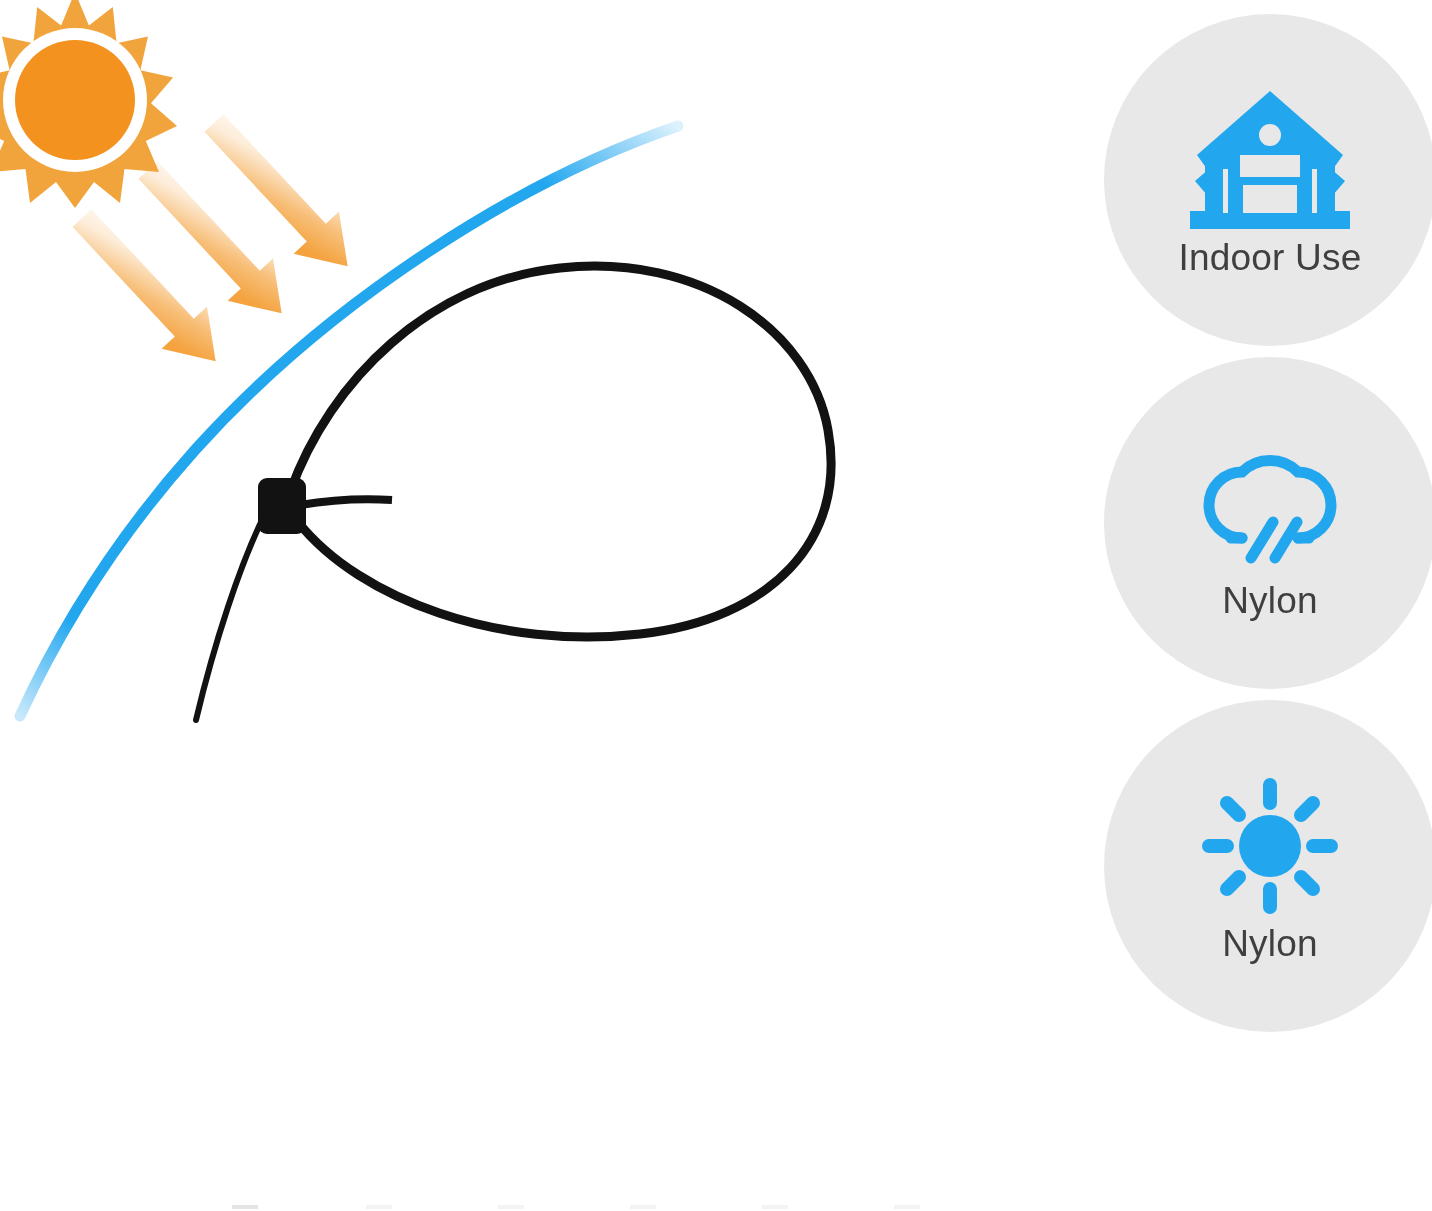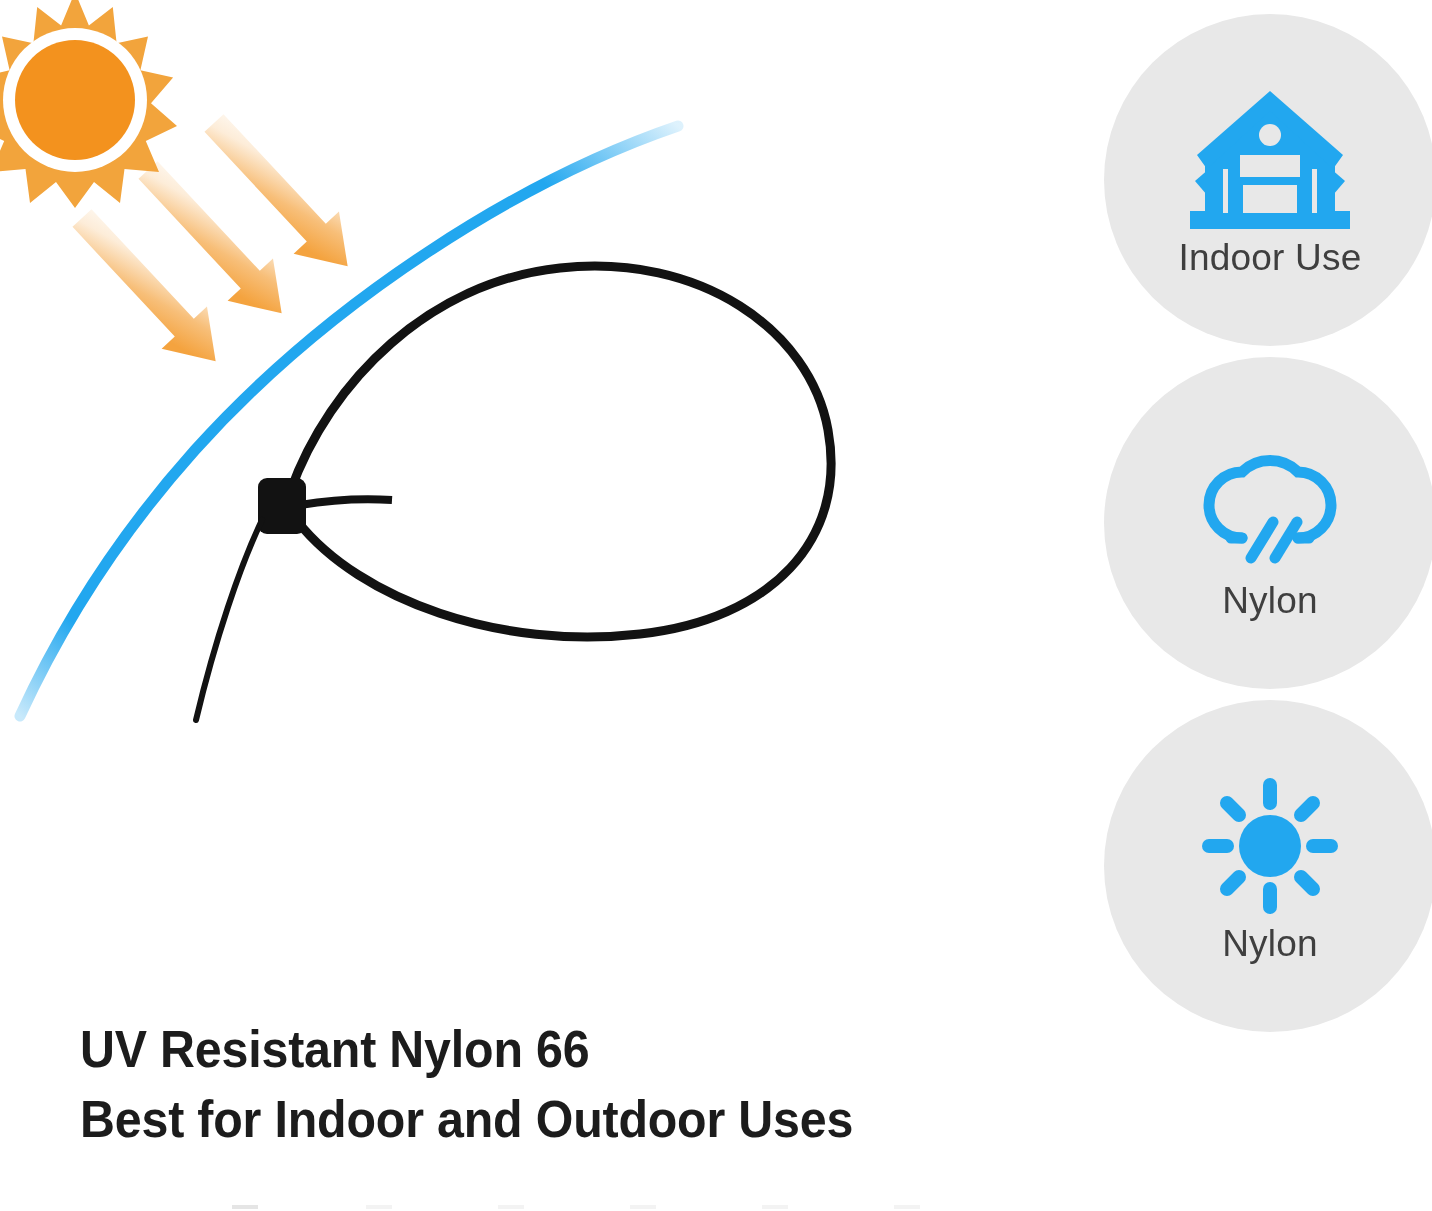--- a/index.html
+++ b/index.html
@@ -260,24 +260,20 @@
             <line x1="128" y1="32" x2="116" y2="44"></line>
             <line x1="54" y1="106" x2="42" y2="118"></line>
           </g>
         </svg>
       </div>
       <div class="feature-label">Nylon</div>
     </div>
 
   </div>
 
-  <div id="headline">
-    <div class="headline-line">UV Resistant Nylon 66</div>
-    <div class="headline-line">Best for Indoor and Outdoor Uses</div>
-  </div>
 
   <div id="bottom-clip">
     <div class="clip-mark" style="left:232px"></div>
     <div class="clip-mark" style="left:366px; opacity:.25"></div>
     <div class="clip-mark" style="left:498px; opacity:.25"></div>
     <div class="clip-mark" style="left:630px; opacity:.25"></div>
     <div class="clip-mark" style="left:762px; opacity:.25"></div>
     <div class="clip-mark" style="left:894px; opacity:.25"></div>
   </div>
 

